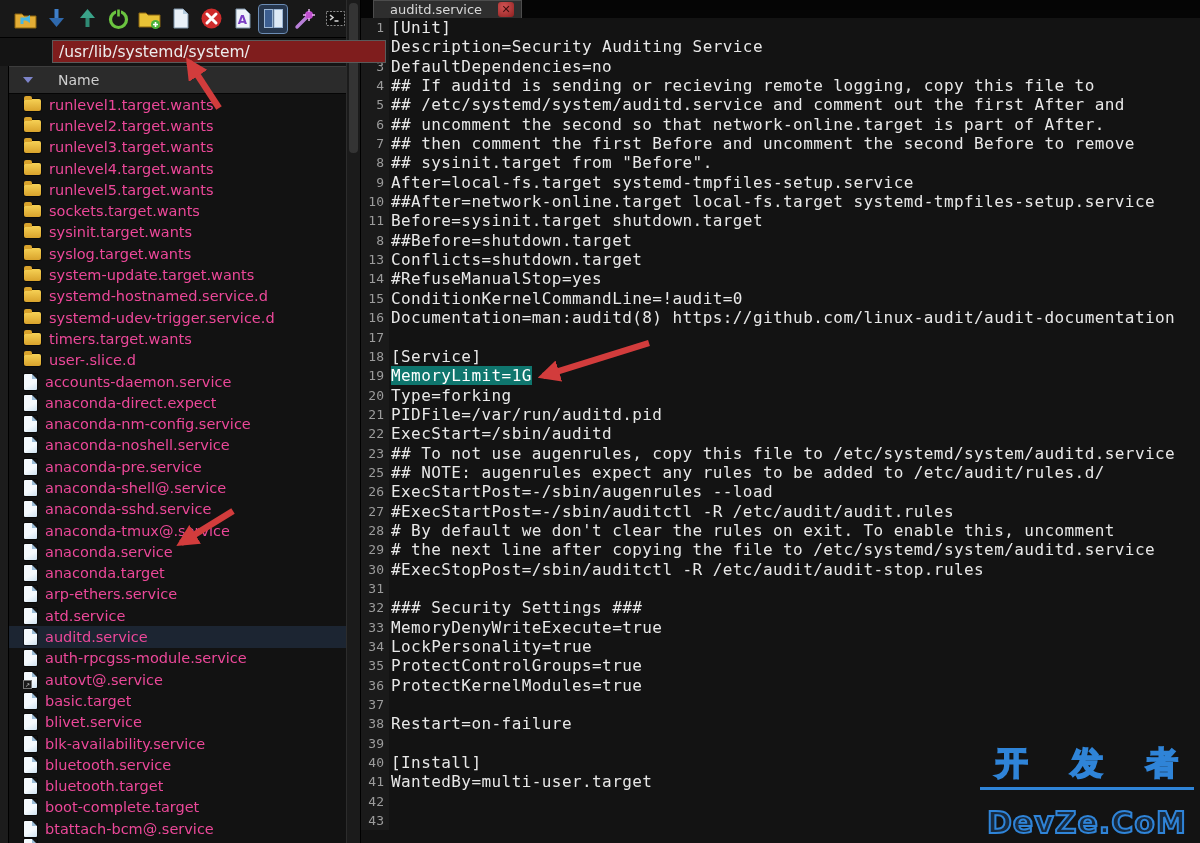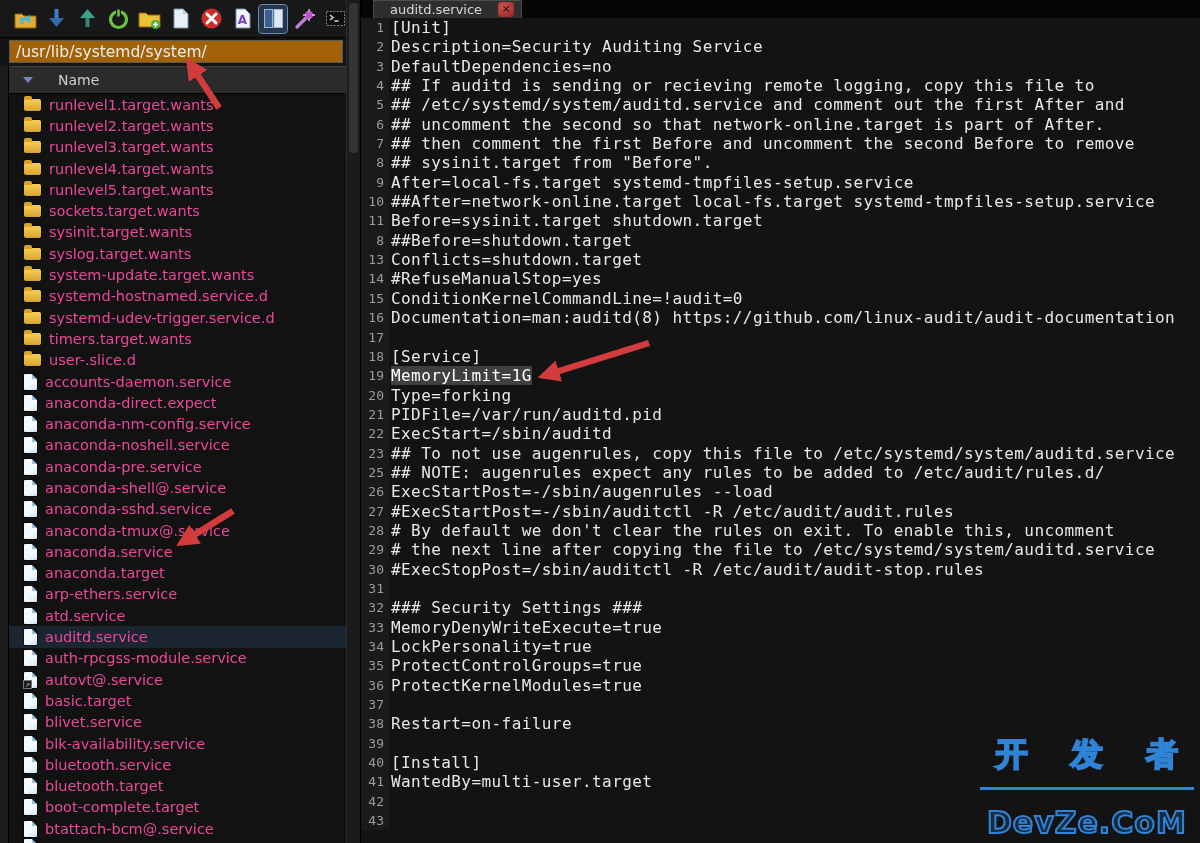--- a/index.html
+++ b/index.html
@@ -7,22 +7,22 @@
   .app{display:flex;width:1200px;height:843px;position:relative;background:#0d0d0d;}
 
   
   .left{width:346px;flex:none;display:flex;flex-direction:column;background:#121212;
         box-shadow:inset 8px 0 0 #1c1c1c, inset 9px 0 0 #000;position:relative;}
   .toolbar{height:37px;flex:none;display:flex;align-items:center;gap:3px;padding-left:11px;
            background:#181818;border-bottom:1px solid #000;}
   .tbtn{width:28px;height:28px;flex:none;display:flex;align-items:center;justify-content:center;border-radius:3px;}
   .tbtn.active{background:#26364d;outline:1px solid #6b8cb5;}
   .pathwrap{flex:none;padding:2px 3px 3px 9px;background:#141414;}
-  .pathinput{width:100%;box-sizing:border-box;height:23px;background:#a16207;border:1px solid #5a5a5a;
-             color:#ededed;font-size:15.5px;padding:0 6px;font-family:"DejaVu Sans",sans-serif;}
+  .pathinput{width:100%;box-sizing:border-box;height:23px;background:#7f1d1d;border:1px solid #5a5a5a;
+             color:#ededed;font-size:15.5px;padding:0 6px;font-family:"DejaVu Sans",sans-serif;margin-left:43px;}
   .listheader{height:26px;flex:none;display:flex;align-items:center;background:#2b2b2b;
               border-top:1px solid #3d3d3d;border-bottom:1px solid #050505;color:#cfcfcf;
               font-size:14px;padding-left:14px;gap:25px;margin-left:9px;}
   .sorttri{width:0;height:0;border-left:5px solid transparent;border-right:5px solid transparent;
            border-top:6px solid #7d84c9;}
   .filelist{flex:1;overflow:hidden;background:#121212;margin-left:9px;}
   .frow{height:21.3px;display:flex;align-items:center;gap:8px;padding-left:15px;
         color:#ec4899;font-size:14.5px;white-space:nowrap;}
   .frow.selected{background:rgba(70,115,180,0.20);}
   .flabel{overflow:hidden;}
@@ -50,27 +50,27 @@
        border:1px solid #4c4c4c;border-bottom:none;color:#d8d8d8;font-size:13px;}
   .tabclose{width:16px;height:15px;border-radius:3px;display:flex;align-items:center;justify-content:center;
        background:radial-gradient(circle at 38% 32%,#d35454,#8e2020);color:#3a0d0d;
        font-size:11px;font-weight:bold;line-height:1;}
   .ebody{flex:1;overflow:hidden;font-family:"DejaVu Sans Mono","Liberation Mono",monospace;
          font-size:16px;letter-spacing:0.42px;}
   .eline{display:flex;height:19.35px;line-height:19.35px;white-space:pre;}
   .ln{width:23px;flex:none;text-align:right;padding-right:5px;background:#1a1a1a;
       color:#9c9c9c;font-size:13px;letter-spacing:0;}
   .code{color:#e8e8e8;padding-left:2px;}
-  .hl{background:#404040;color:#ffffff;}
+  .hl{background:#0f766e;color:#ffffff;}
 
   
   .overlay{position:absolute;left:0;top:0;pointer-events:none;}
   .wm{position:absolute;right:6px;bottom:3px;text-align:center;pointer-events:none;
       font-weight:bold;color:rgba(40,110,190,0.25);-webkit-text-stroke:2px #2f84d8;}
-  .wm1{font-size:32px;letter-spacing:16px;padding-left:16px;border-bottom:3px solid #2f84d8;padding-bottom:10px;}
+  .wm1{font-size:32px;letter-spacing:16px;padding-left:16px;border-bottom:3px solid #2f84d8;padding-bottom:1px;}
   .wm2{font-size:30px;letter-spacing:1px;margin-top:15px;}
 </style>
 </head>
 <body>
 
 <div class="app">
 
   <div class="left">
     <div class="toolbar">
       <div class="tbtn">

